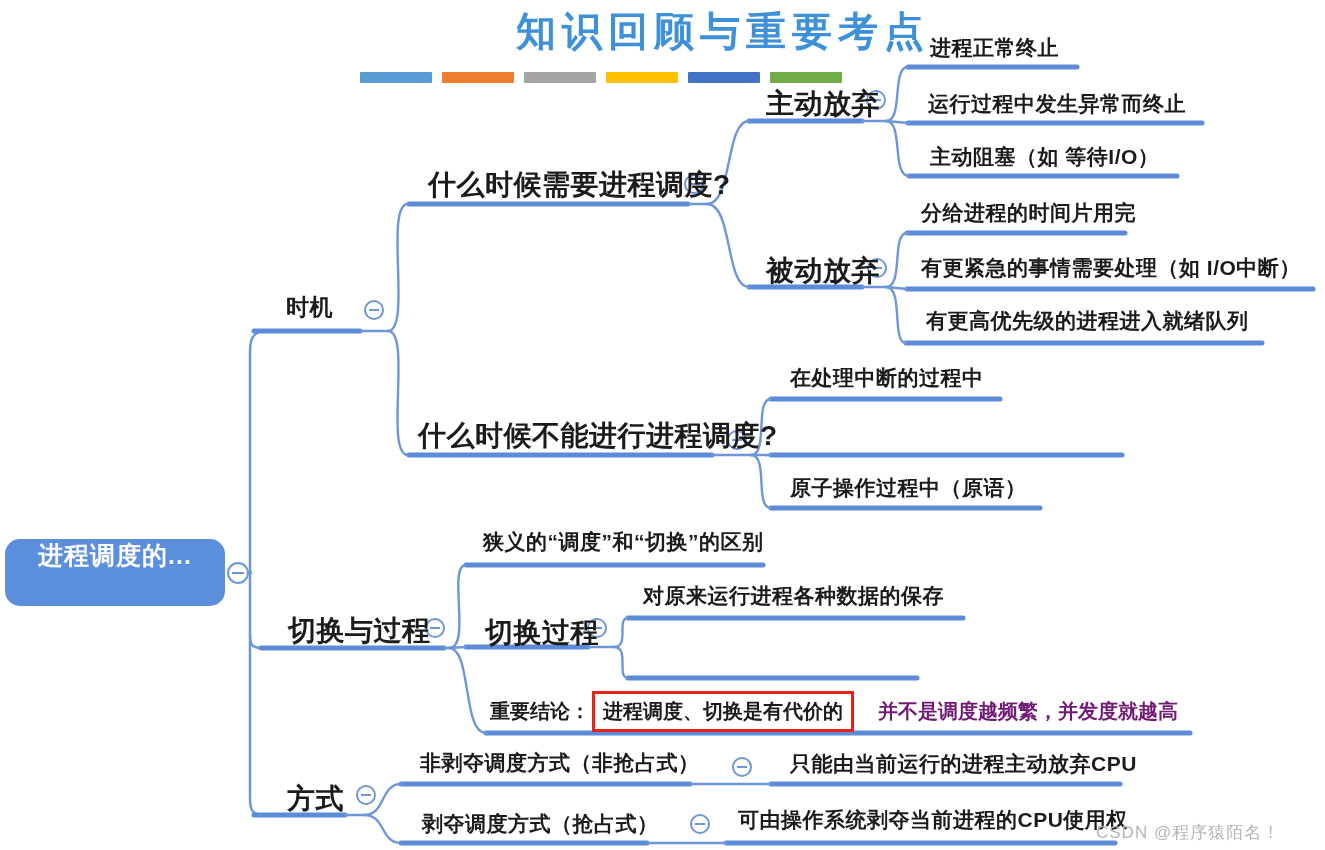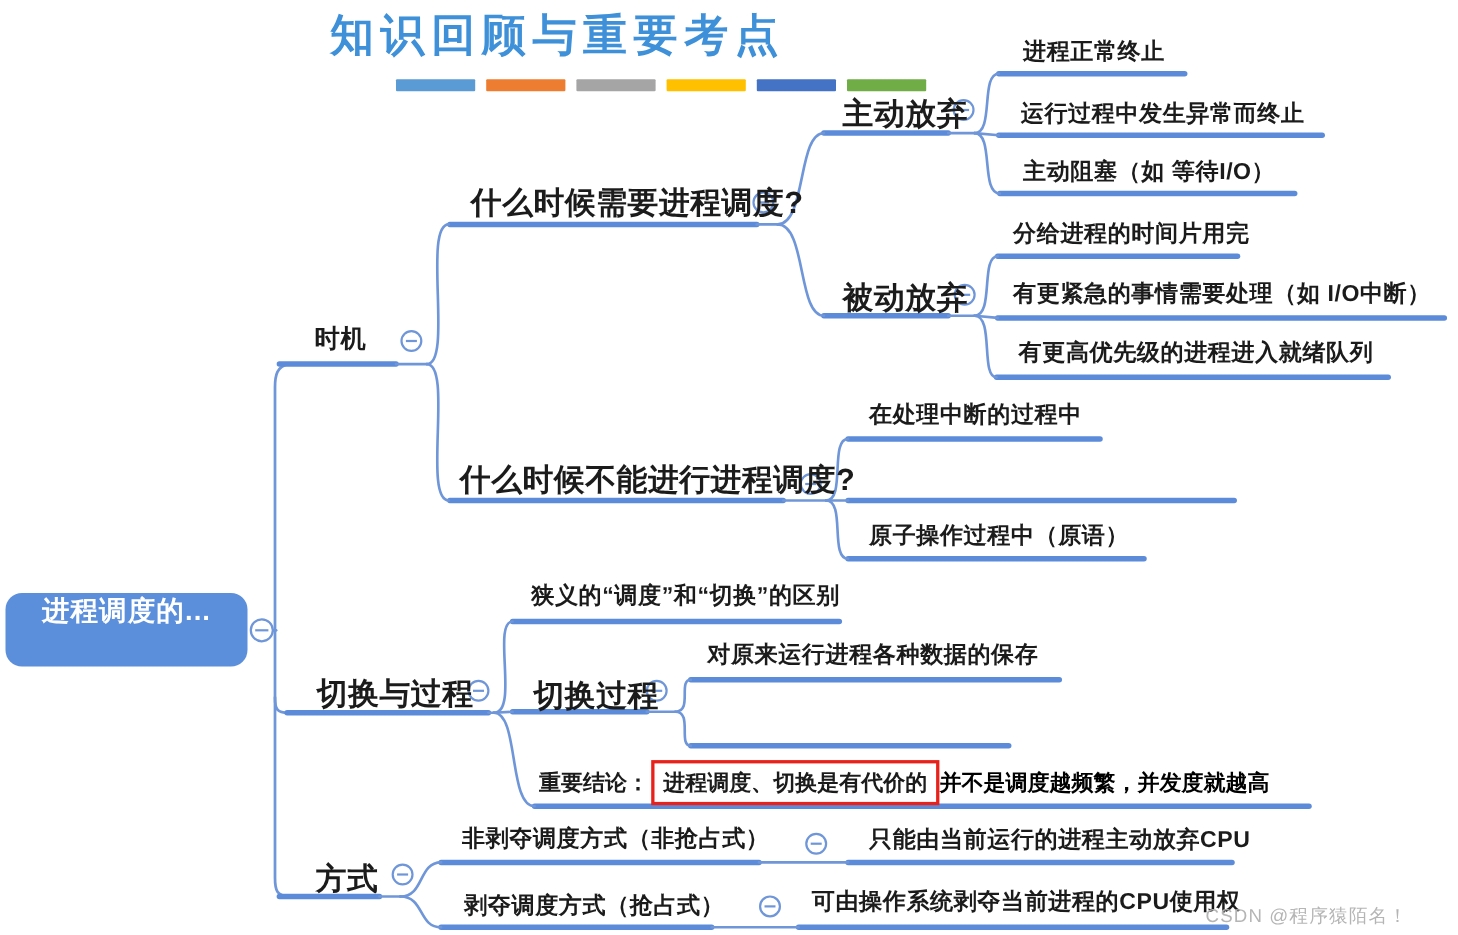--- a/index.html
+++ b/index.html
@@ -9,38 +9,38 @@
   }
   #connectors{position:absolute;left:0;top:0;width:1325px;height:850px;}
   .lbl{
     position:absolute;font-weight:700;color:#1b1b1b;white-space:nowrap;
     line-height:1.15;letter-spacing:0.5px;
   }
   .fs21{font-size:21px;}
   .fs22{font-size:28px;}
   .fs23{font-size:23px;}
   #title{
-    position:absolute;left:300px;top:4px;width:630px;text-align:left;
+    position:absolute;left:300px;top:4px;width:630px;text-align:right;
     font-size:40px;font-weight:700;color:#3e90d8;letter-spacing:6px;white-space:nowrap;
   }
   .legend-bar{position:absolute;top:72px;width:72px;height:11px;border-radius:1px;}
   #root-topic{
     position:absolute;left:5px;top:539px;width:220px;height:67px;
     background:#5b8fdc;border-radius:15px;display:flex;align-items:flex-start;justify-content:center;
   }
   #root-topic span{color:#ffffff;font-size:25px;font-weight:700;letter-spacing:1px;}
   #conclusion-row{
     position:absolute;left:490px;top:691px;display:flex;align-items:center;
   }
   #conclusion-row .pre{font-size:20px;font-weight:700;color:#1b1b1b;white-space:nowrap;}
   #conclusion-row .hl{
     font-size:20px;font-weight:700;color:#1b1b1b;white-space:nowrap;
     border:3px solid #e8211a;padding:4px 8px;margin-left:2px;text-align:right;
   }
-  #conclusion-row .suf{font-size:20px;font-weight:700;color:#000000;white-space:nowrap;margin-left:0;}
+  #conclusion-row .suf{font-size:20px;font-weight:700;color:#701a75;white-space:nowrap;margin-left:24px;}
   #watermark{
     position:absolute;left:1096px;top:821px;font-size:17px;color:#b5b5b5;
     font-weight:400;white-space:nowrap;letter-spacing:1px;
   }
 </style>
 </head>
 <body>
 
 <div id="canvas">
 

